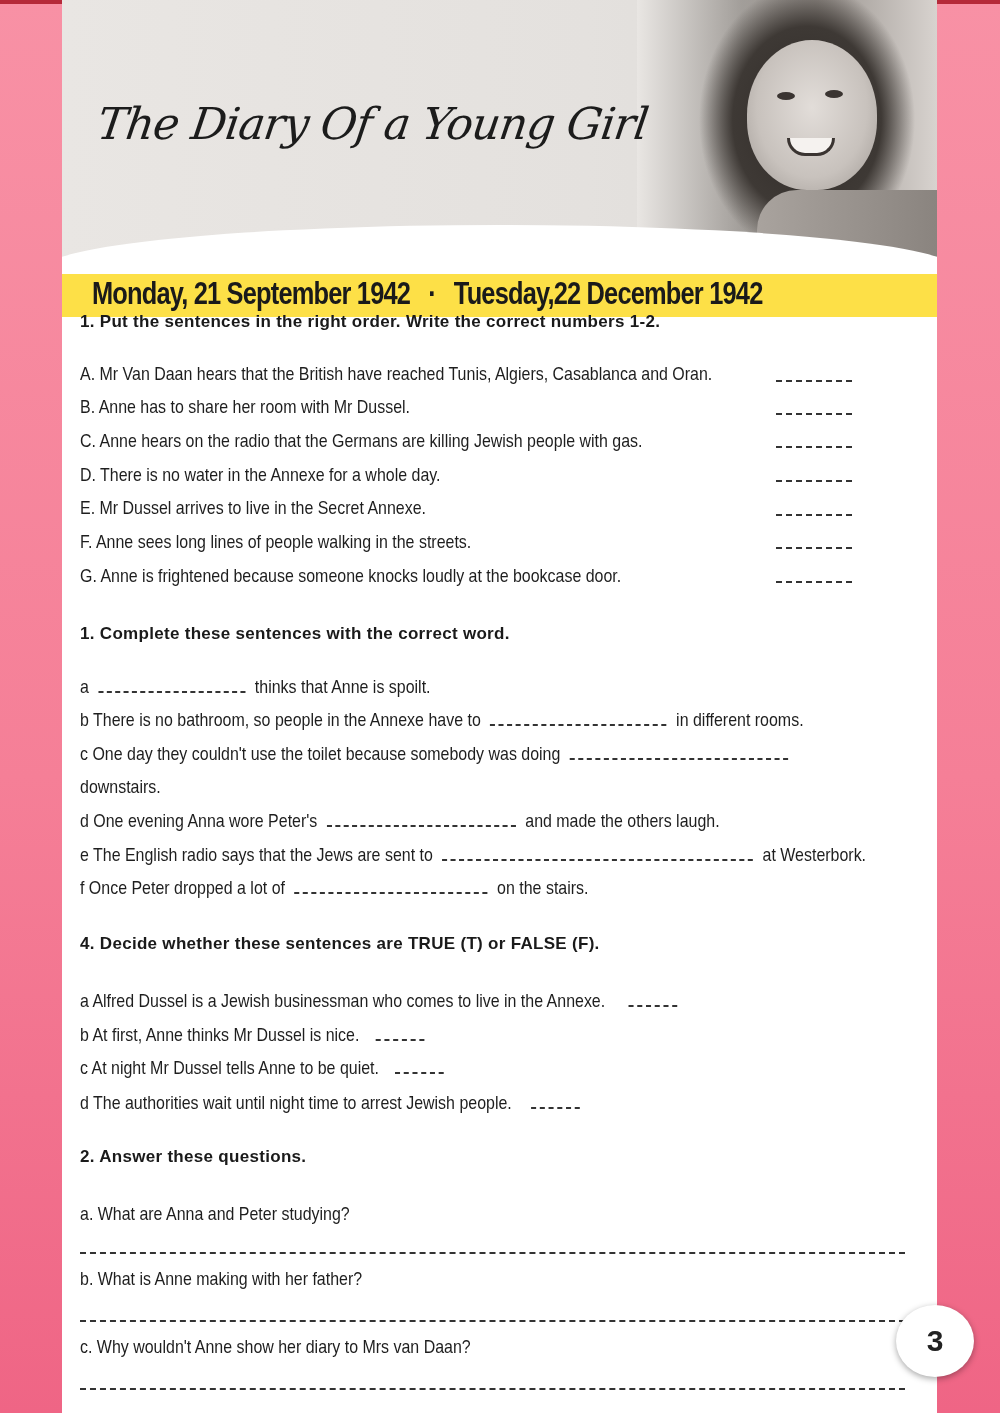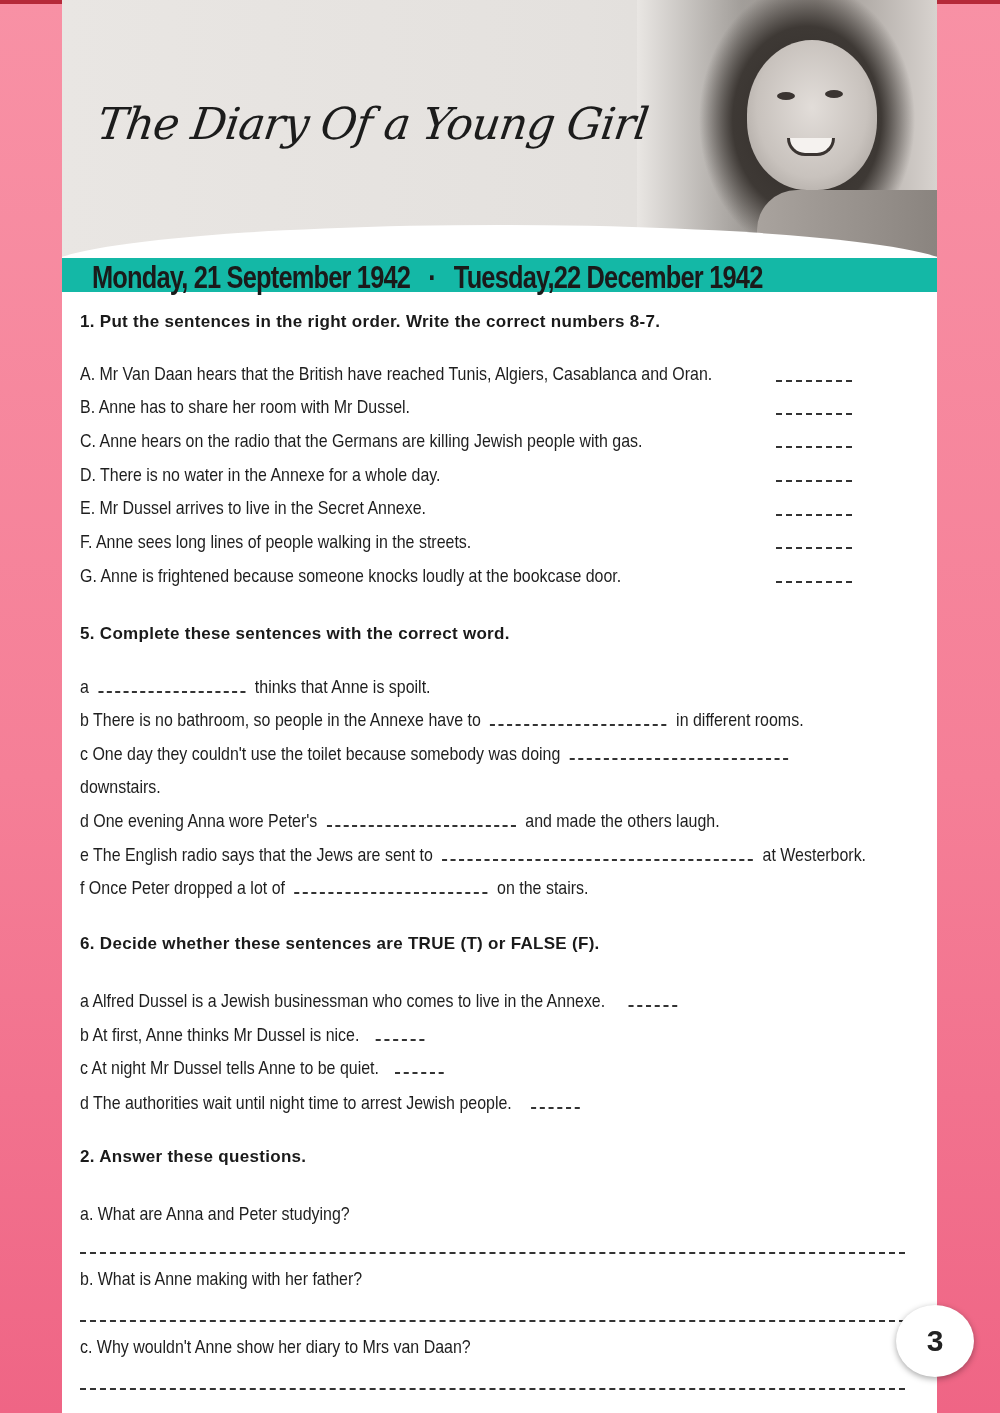--- a/index.html
+++ b/index.html
@@ -58,22 +58,22 @@
       font-family: "DejaVu Serif", serif; font-style: italic;
       font-size: 44px; color: #1c1c1c; letter-spacing: -1px;
       transform: skewX(-8deg);
     }
     .wave {
       position: absolute; left: -20px; top: 225px; width: 915px; height: 70px;
       background: #ffffff;
       border-radius: 50% 50% 0 0 / 45px 45px 0 0;
     }
     .band {
-      position: absolute; left: 0; top: 258px; width: 875px; height: 34px;
-      background: #14b8a6;
+      position: absolute; left: 0; top: 274px; width: 875px; height: 43px;
+      background: #fde047;
     }
     .band-text {
       position: absolute; left: 30px; top: 2px;
       font-size: 31px; font-weight: bold; color: #1a1a1a;
       letter-spacing: -1px; transform: scaleX(0.82); transform-origin: left center;
       white-space: nowrap;
     }
     .band-text .sep { margin: 0 22px; }
 
     .heading {
@@ -130,37 +130,37 @@
     <div class="title">The Diary Of a Young Girl</div>
     <div class="wave"></div>
   </div>
 
   <div class="band">
     <div class="band-text">
       <span>Monday, 21 September 1942</span><span class="sep">·</span><span>Tuesday,22 December 1942</span>
     </div>
   </div>
 
-  <div class="heading" style="top:312px">1. Put the sentences in the right order. Write the correct numbers 8-7.</div>
+  <div class="heading" style="top:312px">1. Put the sentences in the right order. Write the correct numbers 1-2.</div>
   <div class="line" style="top:363px">A. Mr Van Daan hears that the British have reached Tunis, Algiers, Casablanca and Oran.</div>
   <div class="ans-right" style="top:380px"></div>
   <div class="line" style="top:396px">B. Anne has to share her room with Mr Dussel.</div>
   <div class="ans-right" style="top:413px"></div>
   <div class="line" style="top:430px">C. Anne hears on the radio that the Germans are killing Jewish people with gas.</div>
   <div class="ans-right" style="top:446px"></div>
   <div class="line" style="top:464px">D. There is no water in the Annexe for a whole day.</div>
   <div class="ans-right" style="top:480px"></div>
   <div class="line" style="top:497px">E. Mr Dussel arrives to live in the Secret Annexe.</div>
   <div class="ans-right" style="top:514px"></div>
   <div class="line" style="top:531px">F. Anne sees long lines of people walking in the streets.</div>
   <div class="ans-right" style="top:547px"></div>
   <div class="line" style="top:565px">G. Anne is frightened because someone knocks loudly at the bookcase door.</div>
   <div class="ans-right" style="top:581px"></div>
 
-  <div class="heading" style="top:624px">5. Complete these sentences with the correct word.</div>
+  <div class="heading" style="top:624px">1. Complete these sentences with the correct word.</div>
   <div class="line" style="top:676px">
     <span>a</span>
     <span class="blank" style="width:175px"></span>
     <span>thinks that Anne is spoilt.</span>
   </div>
   <div class="line" style="top:709px">
     <span>b</span>
     <span>There is no bathroom, so people in the Annexe have to</span>
     <span class="blank" style="width:210px"></span>
     <span>in different rooms.</span>
@@ -183,21 +183,21 @@
     <span class="blank" style="width:370px"></span>
     <span>at Westerbork.</span>
   </div>
   <div class="line" style="top:877px">
     <span>f</span>
     <span>Once Peter dropped a lot of</span>
     <span class="blank" style="width:230px"></span>
     <span>on the stairs.</span>
   </div>
 
-  <div class="heading" style="top:934px">6. Decide whether these sentences are TRUE (T) or FALSE (F).</div>
+  <div class="heading" style="top:934px">4. Decide whether these sentences are TRUE (T) or FALSE (F).</div>
   <div class="line" style="top:990px">
     <span>a Alfred Dussel is a Jewish businessman who comes to live in the Annexe.</span>
     <span class="blank" style="width:58px;margin-left:22px"></span>
   </div>
   <div class="line" style="top:1024px">
     <span>b At first, Anne thinks Mr Dussel is nice.</span>
     <span class="blank" style="width:58px;margin-left:14px"></span>
   </div>
   <div class="line" style="top:1057px">
     <span>c At night Mr Dussel tells Anne to be quiet.</span>

